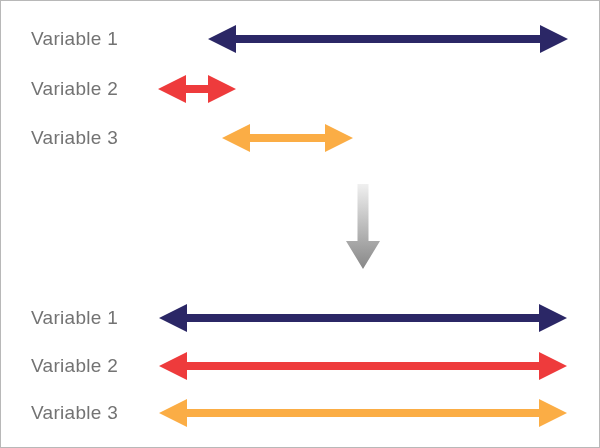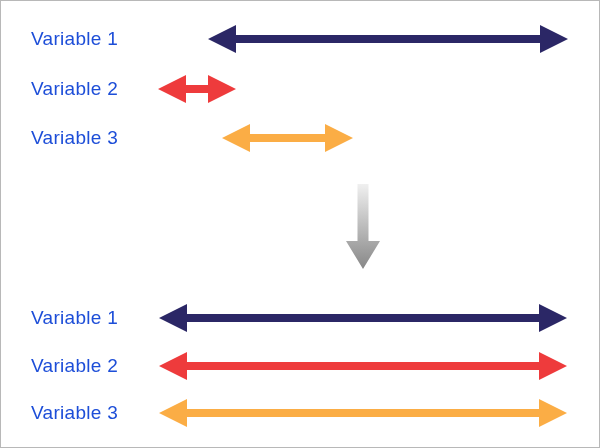--- a/index.html
+++ b/index.html
@@ -14,21 +14,21 @@
     height: 446px;
     border: 1px solid #b8b8b8;
     background: #ffffff;
     overflow: hidden;
   }
   .var-label {
     position: absolute;
     left: 30px;
     font-size: 19px;
     line-height: 26px;
-    color: #1d4ed8;
+    color: #737373;
     letter-spacing: 0.3px;
     white-space: nowrap;
     user-select: none;
   }
   .h-arrow {
     position: absolute;
     height: 28px;
   }
   .h-arrow svg { display: block; }
   .down-arrow {

